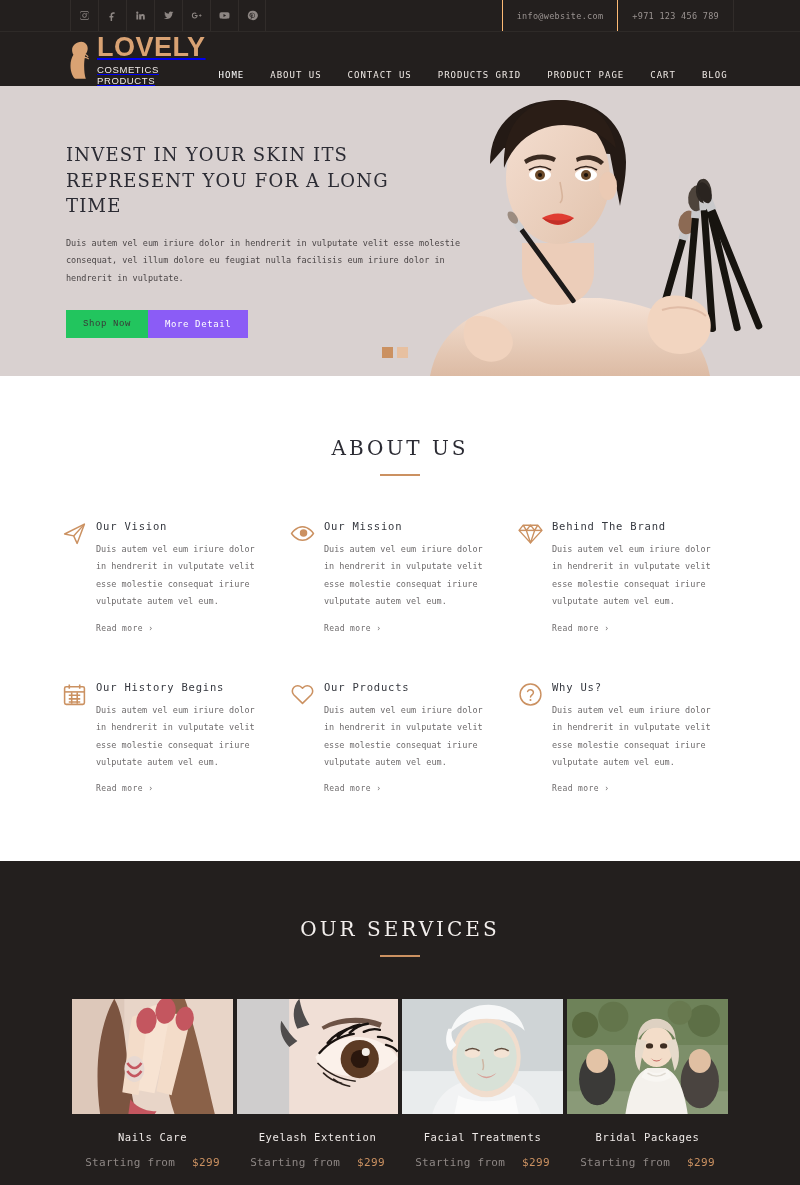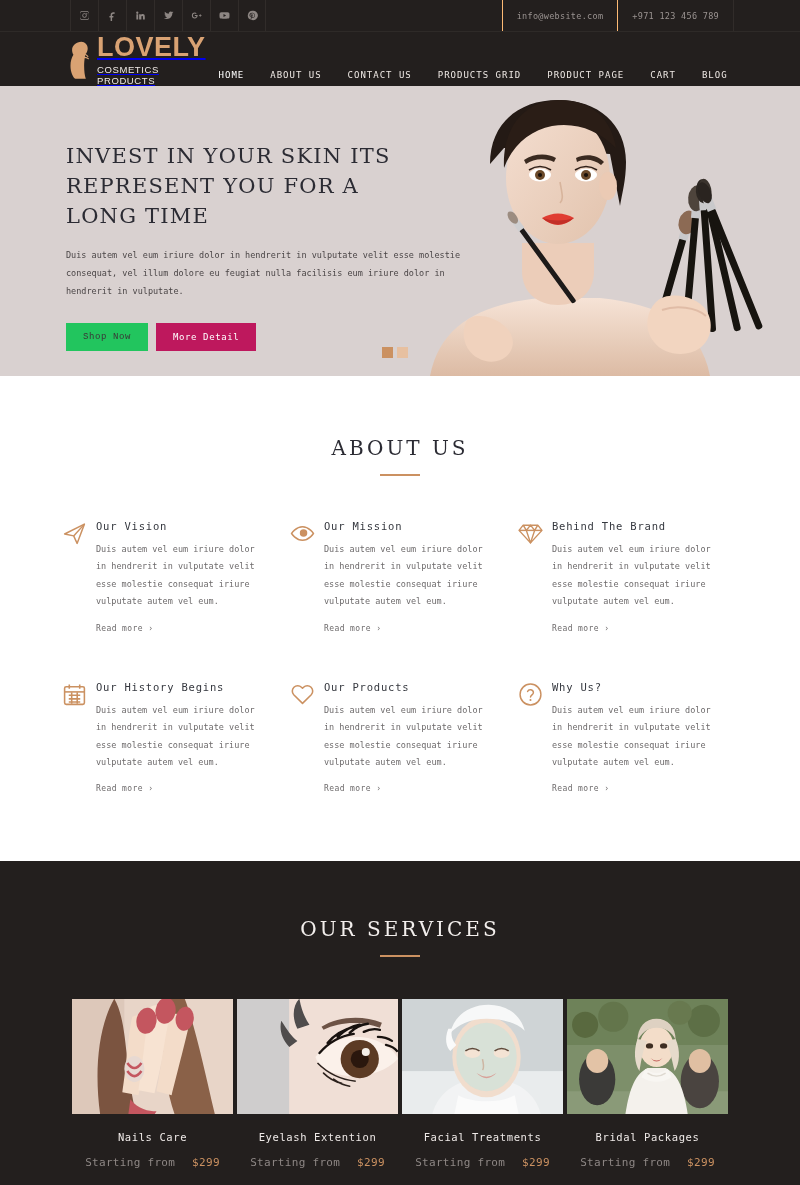--- a/index.html
+++ b/index.html
@@ -93,21 +93,21 @@
     width: 430px; height: 290px;
   }
   .hero-inner {
     position: relative;
     z-index: 3;
     padding: 56px 0 0 66px;
     width: 430px;
   }
   .hero-title {
     font-family: "DejaVu Serif", "Liberation Serif", serif;
-    font-size: 21px;
+    font-size: 18px;
     line-height: 1.42;
     letter-spacing: 1.2px;
     color: #2b2b33;
     font-weight: normal;
   }
   .hero-desc {
     margin-top: 16px;
     font-size: 8.5px;
     line-height: 2.1;
     color: #4a4546;
@@ -116,21 +116,21 @@
   .hero-buttons { margin-top: 22px; display: flex; }
   .btn {
     font-size: 9px;
     letter-spacing: .6px;
     padding: 9px 17px;
     border: none;
     cursor: pointer;
     font-family: inherit;
   }
   .btn-light { background: #22c55e; color: #3a3536; font-family: Liberation Mono, monospace; }
-  .btn-accent { background: #be185d; color: #ffffff; margin-left: 8px; }
+  .btn-accent { background: #8b5cf6; color: #ffffff; }
   .hero-dots {
     position: absolute;
     left: 382px; bottom: 18px;
     display: flex; gap: 4px; z-index: 4;
   }
   .hero-dot { width: 11px; height: 11px; background: #e7c0a0; }
   .hero-dot.active { background: #cb9161; }
 
   
   .section-head { text-align: center; }

